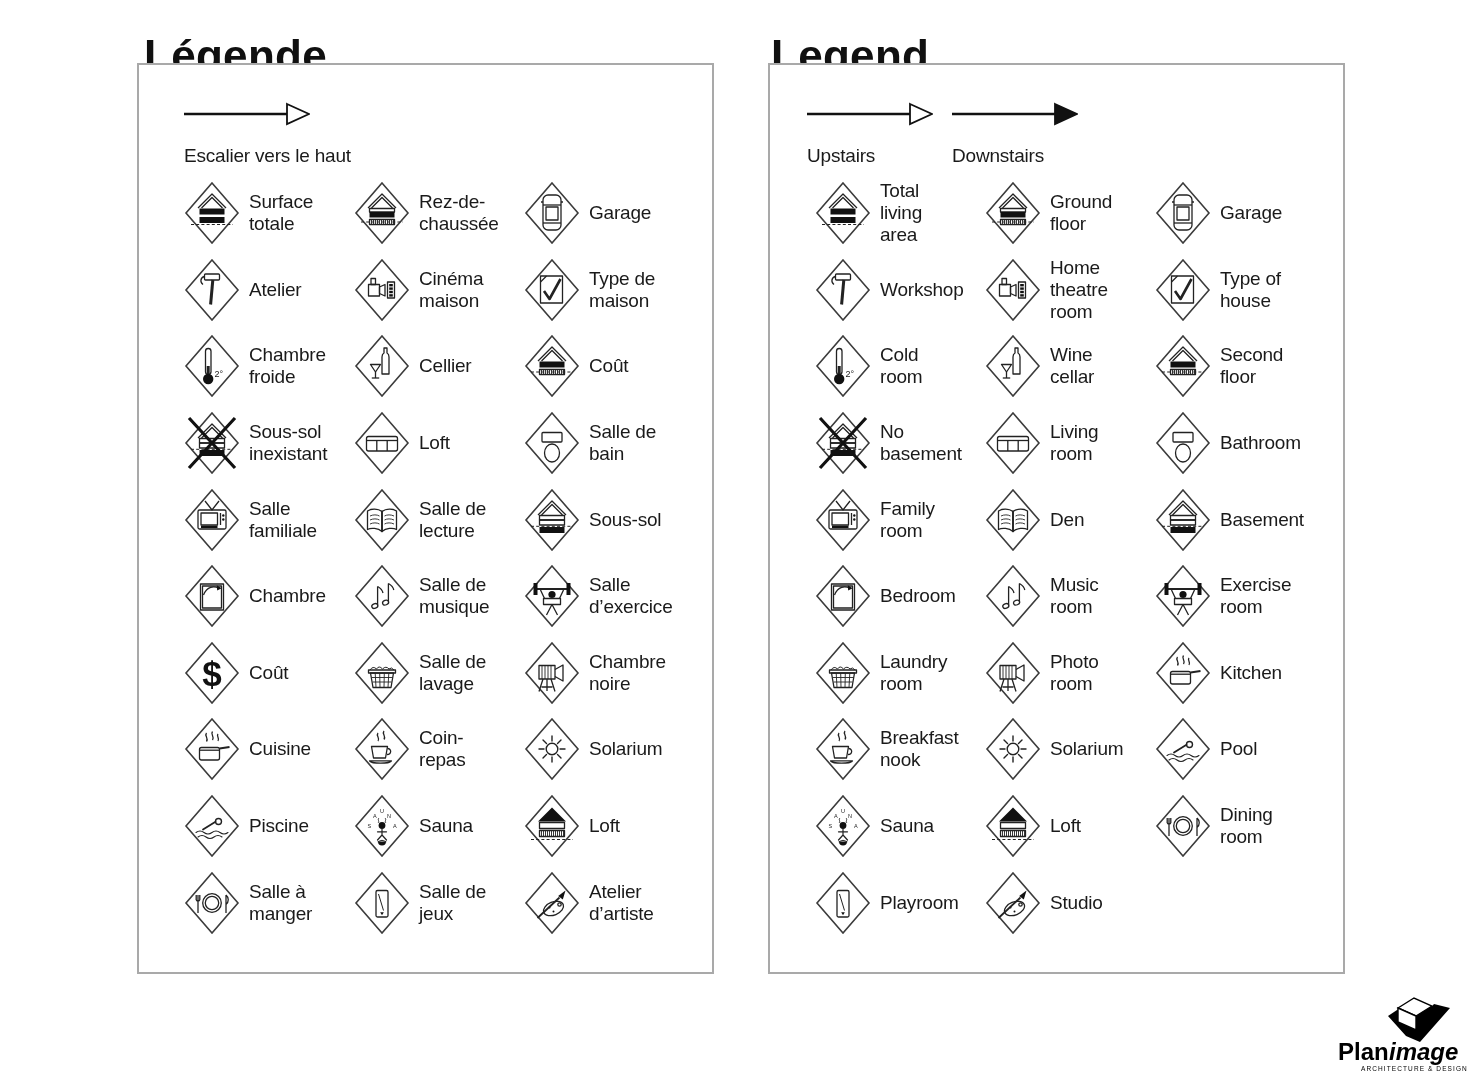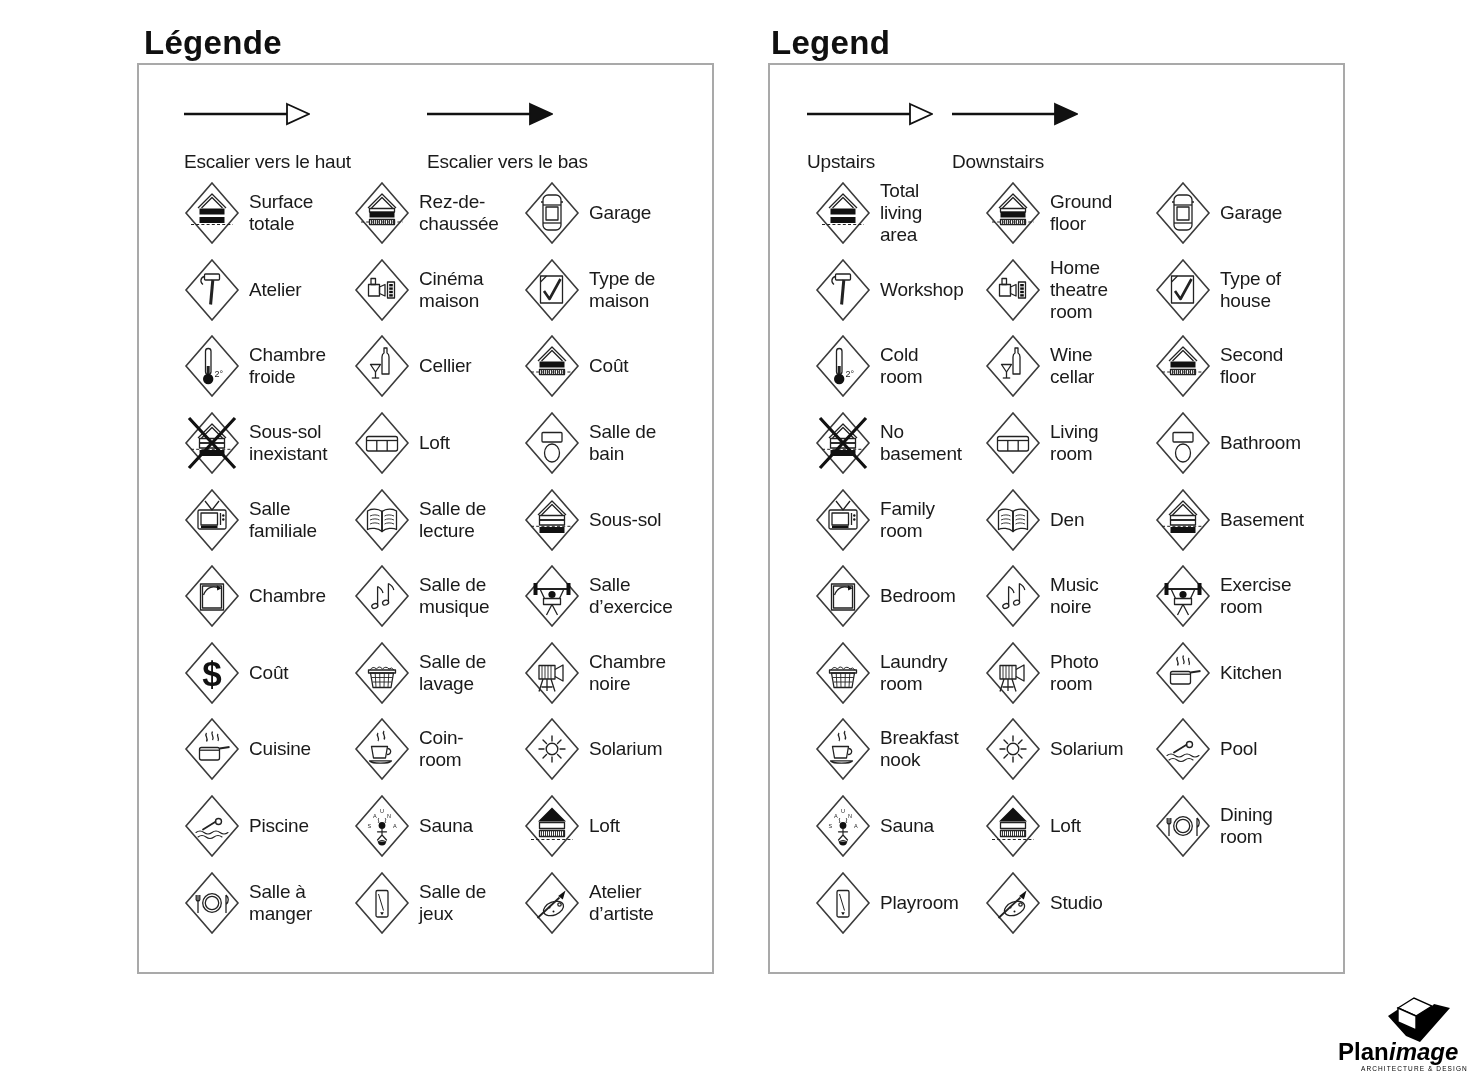--- a/index.html
+++ b/index.html
@@ -3,30 +3,30 @@
 <meta charset="utf-8">
 <style>
   html,body{margin:0;padding:0}
   body{
     width:1478px;height:1074px;position:relative;overflow:hidden;
     background:#ffffff;color:#161616;
     font-family:"Liberation Sans",sans-serif;
     -webkit-font-smoothing:antialiased;
   }
   .title{
-    position:absolute;top:2px;font-size:33px;font-weight:700;
+    position:absolute;top:2px;font-size:44px;font-weight:700;
     letter-spacing:.3px;color:#101010;
   }
   .panel{
     position:absolute;top:63px;width:577px;height:911px;
     border:2px solid #a9a9a9;background:#fff;box-sizing:border-box;
   }
   .arrow-group{position:absolute;top:36px}
   .arrow-svg{display:block}
-  .arrow-label{margin-top:24px;font-size:19px;letter-spacing:-.2px;color:#1a1a1a}
+  .arrow-label{margin-top:18px;font-size:19px;letter-spacing:-.2px;color:#1a1a1a}
   .grid{
     position:absolute;left:45px;top:110px;width:520px;
     display:grid;grid-template-columns:170px 170px 170px;
     grid-auto-rows:76.6px;align-items:center;
   }
   .cell{display:flex;align-items:center;gap:9px}
   .dicon{width:56px;height:64px;flex:0 0 auto}
   .lbl{
     font-size:19px;line-height:22px;letter-spacing:-.2px;
     white-space:pre-line;color:#1a1a1a;
@@ -343,27 +343,20 @@
 <h1 class="title" style="left:771px">Legend</h1>
 
 <section class="panel" style="left:137px">
   <div class="arrow-group" style="left:45px">
     <svg class="arrow-svg" width="126" height="26" viewBox="0 0 126 26">
       <line x1="0" y1="13" x2="103" y2="13" stroke="#111" stroke-width="2.4"></line>
       <polygon points="103,3 125,13 103,23" fill="#fff" stroke="#111" stroke-width="1.8"></polygon>
     </svg>
     <div class="arrow-label">Escalier vers le haut</div>
   </div>
-  <div class="arrow-group" style="left:288px">
-    <svg class="arrow-svg" width="126" height="26" viewBox="0 0 126 26">
-      <line x1="0" y1="13" x2="103" y2="13" stroke="#111" stroke-width="2.4"></line>
-      <polygon points="103,3 125,13 103,23" fill="#111" stroke="#111" stroke-width="1.8"></polygon>
-    </svg>
-    <div class="arrow-label">Escalier vers le bas</div>
-  </div>
   <div class="grid">
       <div class="cell">
         <svg class="dicon" viewBox="0 0 56 64">
           <use href="#sym-diamond"></use>
           <use href="#sym-total-area"></use>
         </svg>
         <div class="lbl">Surface
 totale</div>
       </div>
       <div class="cell">
@@ -524,21 +517,21 @@
           <use href="#sym-kitchen"></use>
         </svg>
         <div class="lbl">Cuisine</div>
       </div>
       <div class="cell">
         <svg class="dicon" viewBox="0 0 56 64">
           <use href="#sym-diamond"></use>
           <use href="#sym-breakfast-nook"></use>
         </svg>
         <div class="lbl">Coin-
-room</div>
+repas</div>
       </div>
       <div class="cell">
         <svg class="dicon" viewBox="0 0 56 64">
           <use href="#sym-diamond"></use>
           <use href="#sym-solarium"></use>
         </svg>
         <div class="lbl">Solarium</div>
       </div>
       <div class="cell">
         <svg class="dicon" viewBox="0 0 56 64">
@@ -727,21 +720,21 @@
           <use href="#sym-bedroom"></use>
         </svg>
         <div class="lbl">Bedroom</div>
       </div>
       <div class="cell">
         <svg class="dicon" viewBox="0 0 56 64">
           <use href="#sym-diamond"></use>
           <use href="#sym-music-room"></use>
         </svg>
         <div class="lbl">Music
-noire</div>
+room</div>
       </div>
       <div class="cell">
         <svg class="dicon" viewBox="0 0 56 64">
           <use href="#sym-diamond"></use>
           <use href="#sym-exercise-room"></use>
         </svg>
         <div class="lbl">Exercise
 room</div>
       </div>
       <div class="cell">

